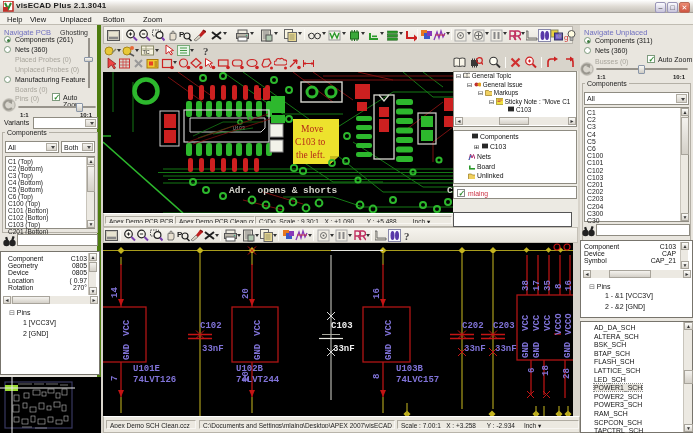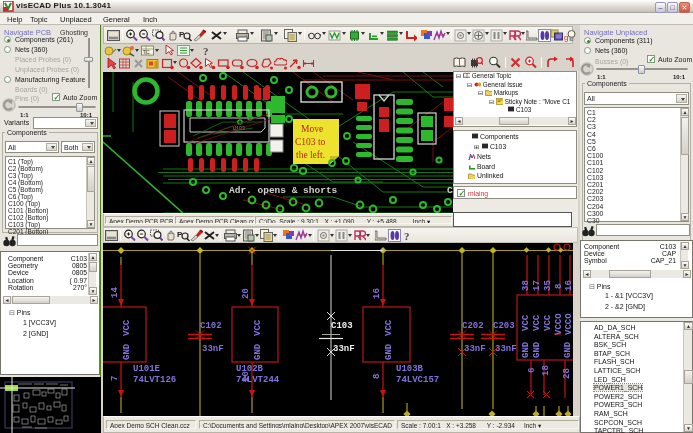--- a/index.html
+++ b/index.html
@@ -3,21 +3,21 @@
 <style>
 *{margin:0;padding:0;box-sizing:border-box;}
 html,body{width:693px;height:433px;overflow:hidden;}
 body{font-family:"Liberation Sans",sans-serif;background:#d8d4cb;position:relative;}
 .abs{position:absolute;}
 #titlebar{left:0;top:0;width:693px;height:13px;background:linear-gradient(#ffffff,#dedad3 55%,#c6c2ba);border-bottom:1px solid #a8a49c;}
 #titlebar .ttext{position:absolute;left:16px;top:1px;font-size:8px;font-weight:bold;color:#1a1a1a;letter-spacing:0.2px;}
 .winbtn{position:absolute;top:2px;width:11px;height:11px;border:1px solid #9a96b8;border-radius:2px;background:linear-gradient(#fbfbff,#c8c4da);font-size:7px;line-height:9px;text-align:center;color:#333;}
 #menubar{left:0;top:13px;width:693px;height:12px;background:#f2f0ea;border-bottom:1px solid #c0bcb2;font-size:7.5px;color:#111;}
 #menubar span{position:absolute;top:2px;}
-#leftpanel{left:0;top:25px;width:101px;height:408px;background:#e9e6df;border-right:1px solid #4d7c0f;font-size:7px;color:#1a1a1a;}
+#leftpanel{left:0;top:25px;width:101px;height:408px;background:#e9e6df;border-right:4px solid #4d7c0f;font-size:7px;color:#1a1a1a;}
 .bluehead{color:#7070c0;font-size:7.5px;}
 .gray{color:#a8a59c;}
 .radio{position:absolute;width:7px;height:7px;border:1px solid #7d9a7d;border-radius:50%;background:#fff;}
 .radio.sel::after{content:"";position:absolute;left:1.5px;top:1.5px;width:3px;height:3px;border-radius:50%;background:#3a7a3a;}
 .check{position:absolute;width:8px;height:8px;border:1px solid #7d9a7d;background:#fff;}
 .check::after{content:"\2713";position:absolute;left:0.5px;top:-1.5px;font-size:8px;color:#2d8a2d;font-weight:bold;}
 .dd{position:absolute;background:#fff;border:1px solid #8f8c82;}
 .dd::after{content:"";position:absolute;right:1px;top:1px;bottom:1px;width:9px;background:linear-gradient(#f4f3ef,#d8d4cc);border:1px solid #b0aca2;}
 .dd::before{content:"";position:absolute;right:3px;top:50%;margin-top:-1px;border:2.5px solid transparent;border-top:3px solid #444;z-index:2;}
 .whitebox{position:absolute;background:#fff;border:1px solid #8f8c82;}
@@ -38,31 +38,31 @@
 .darr{position:absolute;top:5px;width:0;height:0;border:2px solid transparent;border-top:3px solid #333;}
 .treeico{display:inline-block;width:7px;height:7px;vertical-align:-1px;margin-right:2px;}
 </style></head>
 <body>
 <div id="titlebar" class="abs">
  <svg class="abs" style="left:3px;top:1px" width="11" height="11">
       <rect x="0" y="0" width="10" height="10" fill="#fff" stroke="#c03028" stroke-width="1.6"></rect>
       <path d="M2 2 L5 8 L8 2" stroke="#2d8a2d" stroke-width="2" fill="none"></path>
       <rect x="0" y="6" width="5" height="4" fill="#c03028"></rect>
     </svg>
- <span class="ttext">visECAD Plus 10.1.3041</span>
+ <span class="ttext">visECAD Plus 2.1.3041</span>
  <span class="winbtn" style="left:655px;">–</span>
  <span class="winbtn" style="left:667px;">□</span>
  <span class="winbtn" style="left:679px;background:linear-gradient(#eb8a72,#cf5440);border-color:#b86a58;color:#fff;">✕</span>
 </div>
 <div id="menubar" class="abs">
  <span style="left:7px;">Help</span>
-    <span style="left:30px;">Topic</span>
+    <span style="left:30px;">View</span>
     <span style="left:60px;">Unplaced</span>
-    <span style="left:103px;">General</span>
-    <span style="left:143px;">Inch</span>
+    <span style="left:103px;">Botton</span>
+    <span style="left:143px;">Zoom</span>
 </div>
 <div id="leftpanel" class="abs">
  <span class="abs bluehead" style="left:4px;top:3px;">Navigate PCB</span>
  <span class="radio sel" style="left:4px;top:11px;"></span>
     <span class="abs" style="left:15px;top:11px;">Components (261)</span>
  <span class="radio" style="left:4px;top:21px;"></span>
     <span class="abs" style="left:15px;top:21px;">Nets (360)</span>
  <span class="abs gray" style="left:15px;top:31px;">Placed Probes (0)</span>
  <span class="abs gray" style="left:15px;top:41px;">Unplaced Probes (0)</span>
  <span class="radio" style="left:4px;top:51px;"></span>

